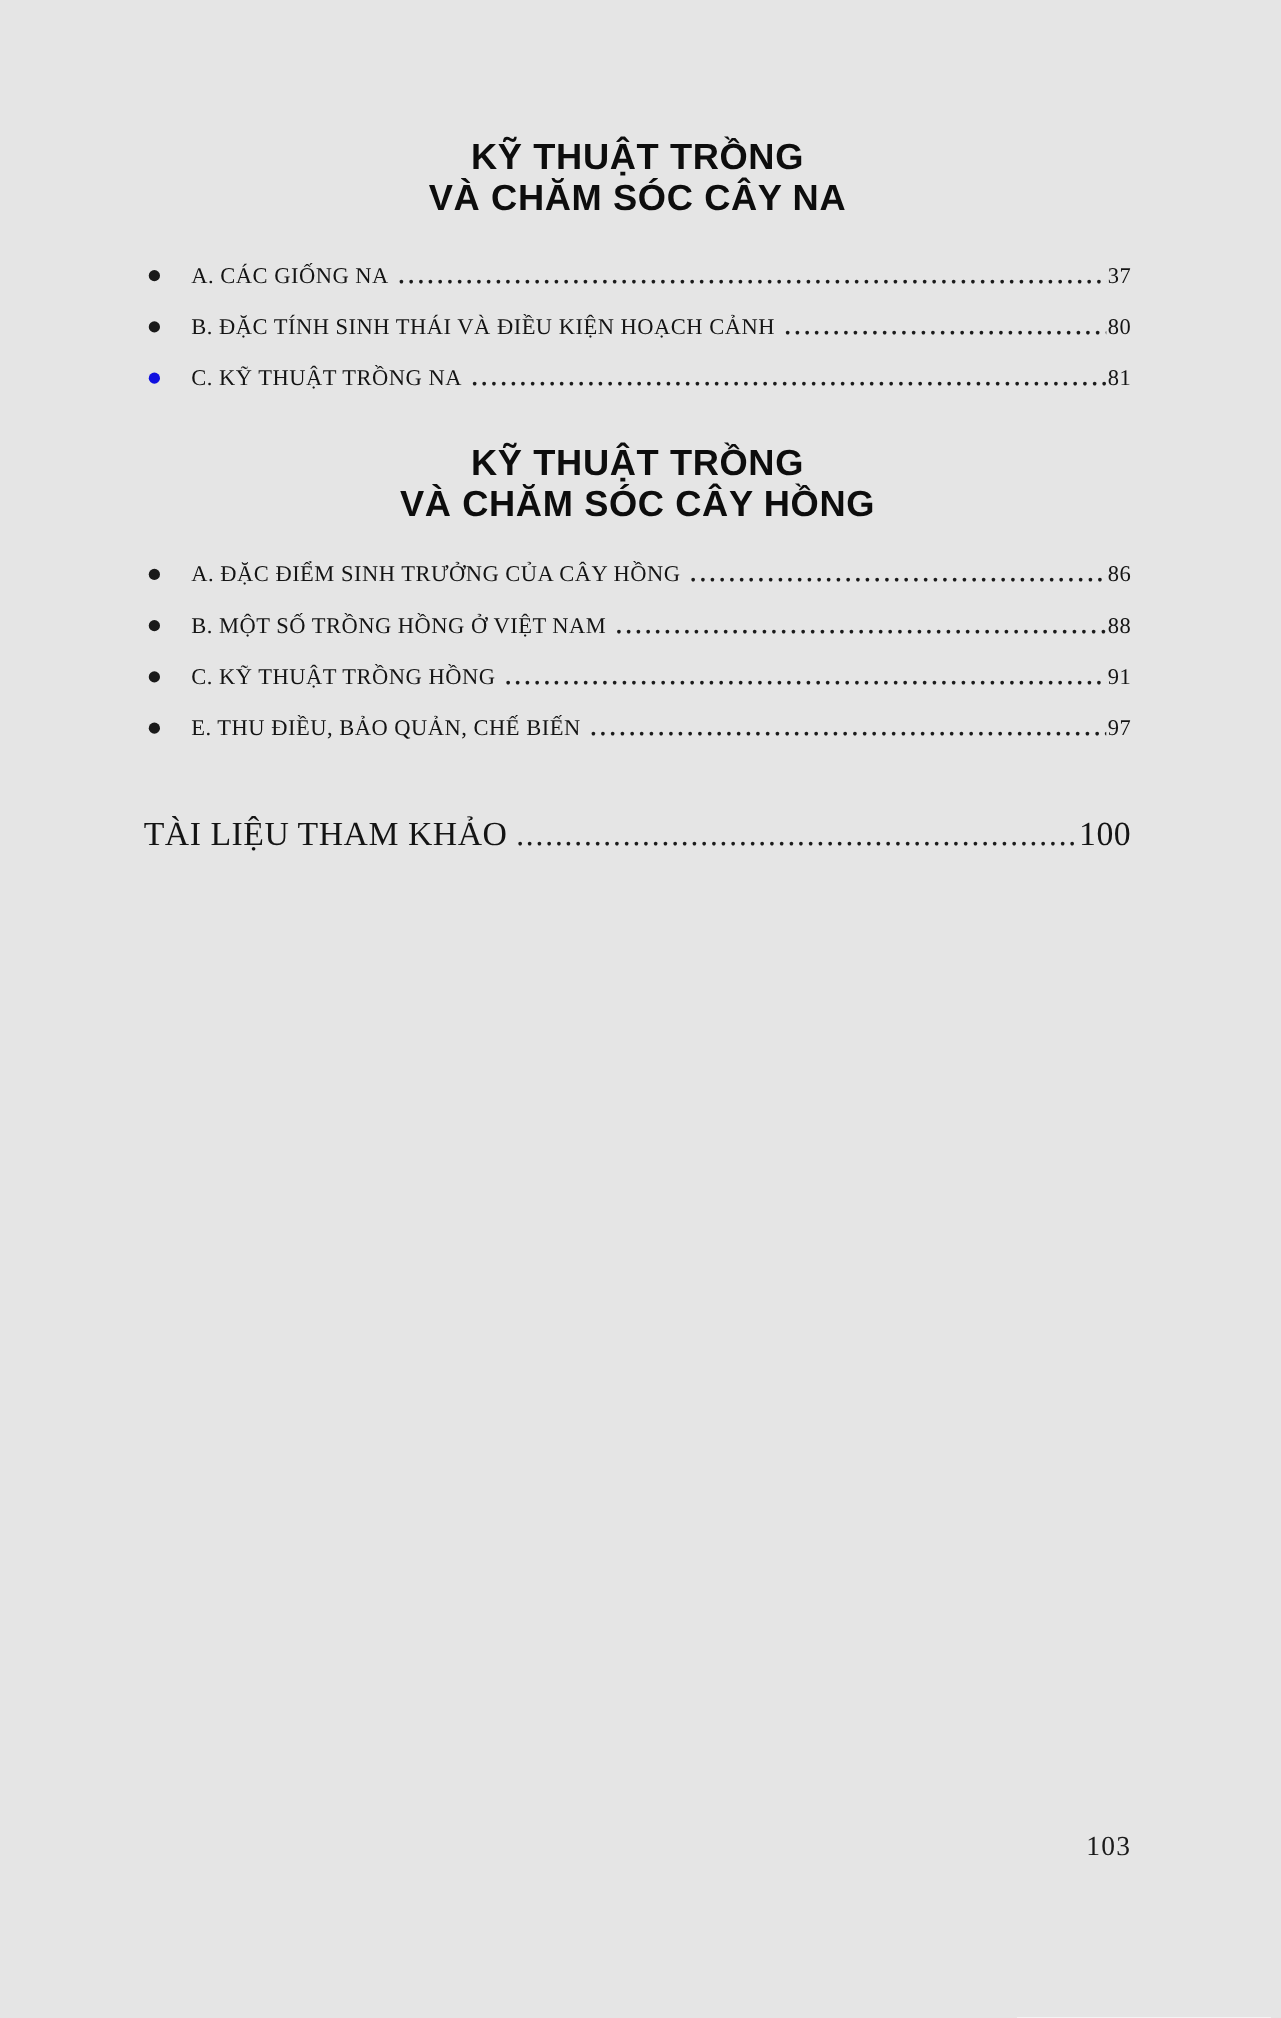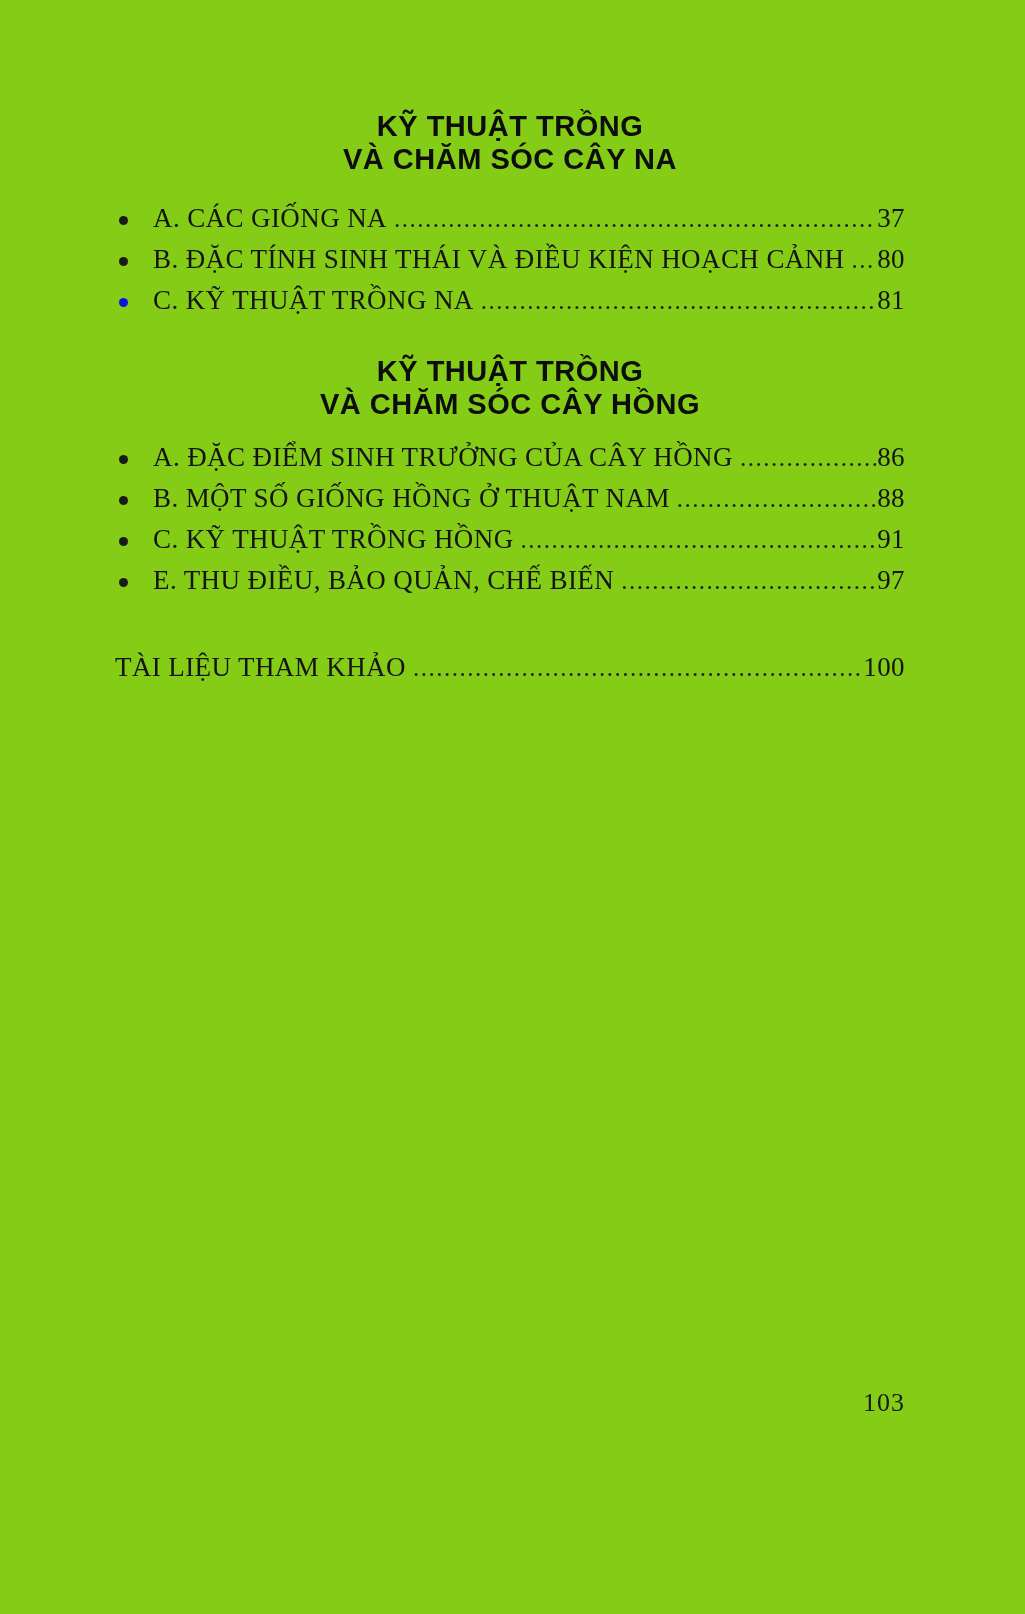--- a/index.html
+++ b/index.html
@@ -4,21 +4,21 @@
 <style>
   html, body {
     margin: 0;
     padding: 0;
     background: #ffffff;
   }
   .page {
     position: relative;
     width: 1025px;
     height: 1614px;
-    background: #84cc16;
+    background: #e5e5e5;
     color: #141414;
     font-family: "Liberation Serif", "DejaVu Serif", serif;
     overflow: hidden;
     margin: 0 auto;
   }
   .content {
     position: absolute;
     left: 115px;
     top: 0;
     width: 790px;
@@ -41,21 +41,21 @@
   }
   .toc-list.first { margin-top: 22px; }
   .toc-list.second { margin-top: 16px; }
   .toc-item {
     position: relative;
     display: flex;
     align-items: baseline;
     padding-left: 38px;
     height: 41px;
     line-height: 41px;
-    font-size: 27px;
+    font-size: 18px;
     letter-spacing: 0.4px;
     white-space: nowrap;
   }
   .bullet {
     position: absolute;
     left: 4px;
     top: 18px;
     width: 9px;
     height: 9px;
     border-radius: 50%;
@@ -82,23 +82,23 @@
     margin-top: 46px;
     height: 41px;
     line-height: 41px;
     font-size: 27px;
     letter-spacing: 0.4px;
     white-space: nowrap;
     text-align: center;
   }
   .page-num {
     position: absolute;
-    top: 1388px;
+    top: 1464px;
     right: 120px;
-    font-size: 26px;
+    font-size: 22px;
     letter-spacing: 1px;
     color: #1a1a1a;
   }
 </style>
 </head>
 <body>
 
 <div class="page">
   <div class="content">
 
@@ -139,21 +139,21 @@
       <ol class="toc-list second">
   <li class="toc-item">
     <span class="bullet" style="background: rgb(26, 26, 26);"></span>
     <span class="toc-label">A. ĐẶC ĐIỂM SINH TRƯỞNG CỦA CÂY HỒNG</span>
     <span class="toc-dots"></span>
     <span class="toc-page">86</span>
   </li>
 
   <li class="toc-item">
     <span class="bullet" style="background: rgb(26, 26, 26);"></span>
-    <span class="toc-label">B. MỘT SỐ GIỐNG HỒNG Ở THUẬT NAM</span>
+    <span class="toc-label">B. MỘT SỐ TRỒNG HỒNG Ở VIỆT NAM</span>
     <span class="toc-dots"></span>
     <span class="toc-page">88</span>
   </li>
 
   <li class="toc-item">
     <span class="bullet" style="background: rgb(26, 26, 26);"></span>
     <span class="toc-label">C. KỸ THUẬT TRỒNG HỒNG</span>
     <span class="toc-dots"></span>
     <span class="toc-page">91</span>
   </li>

